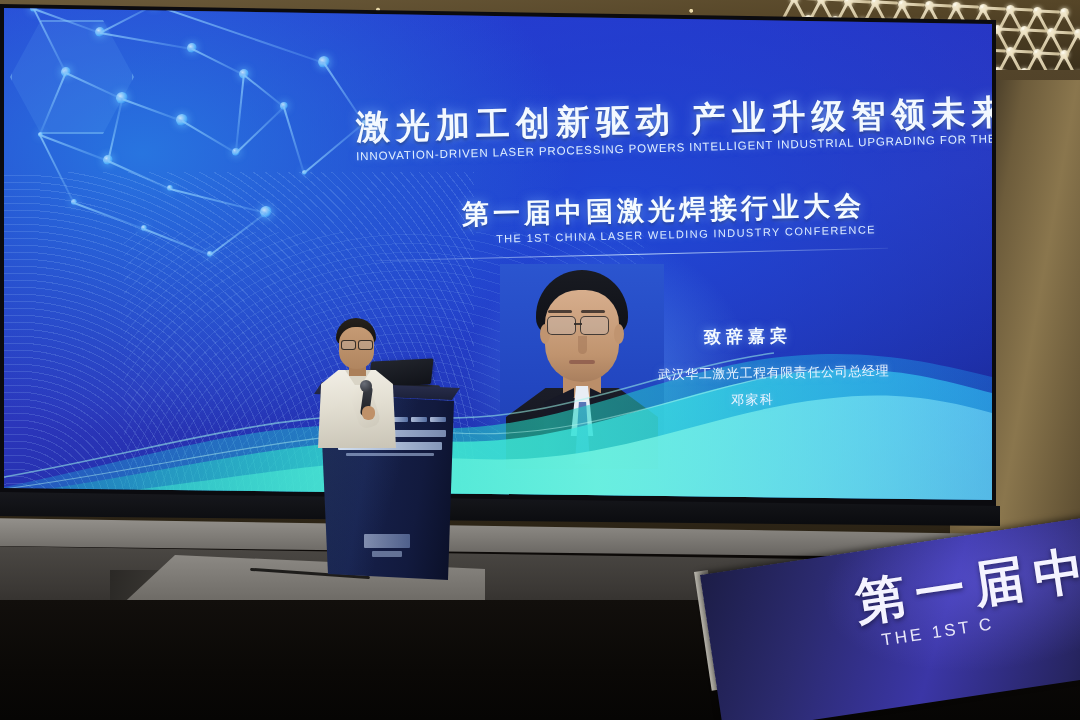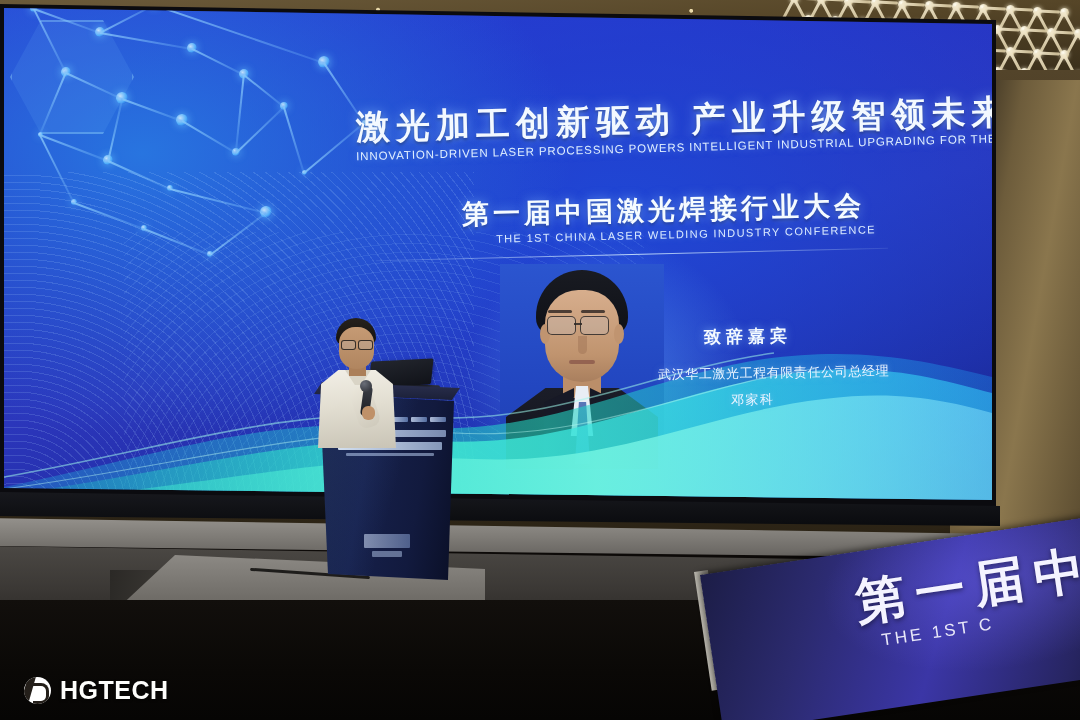--- a/index.html
+++ b/index.html
@@ -634,18 +634,14 @@
     
   </div>
 
   <div class="banner-edge"></div>
   <div class="banner">
     <div class="banner-sheen"></div>
     <div class="banner-cn">第一届中</div>
     <div class="banner-en">THE 1ST C</div>
   </div>
 
-  <div class="wm">
-    <div class="wm-mark"></div>
-    <div class="wm-text">HGTECH</div>
-  </div>
 
 </div>
 
 </body></html>

